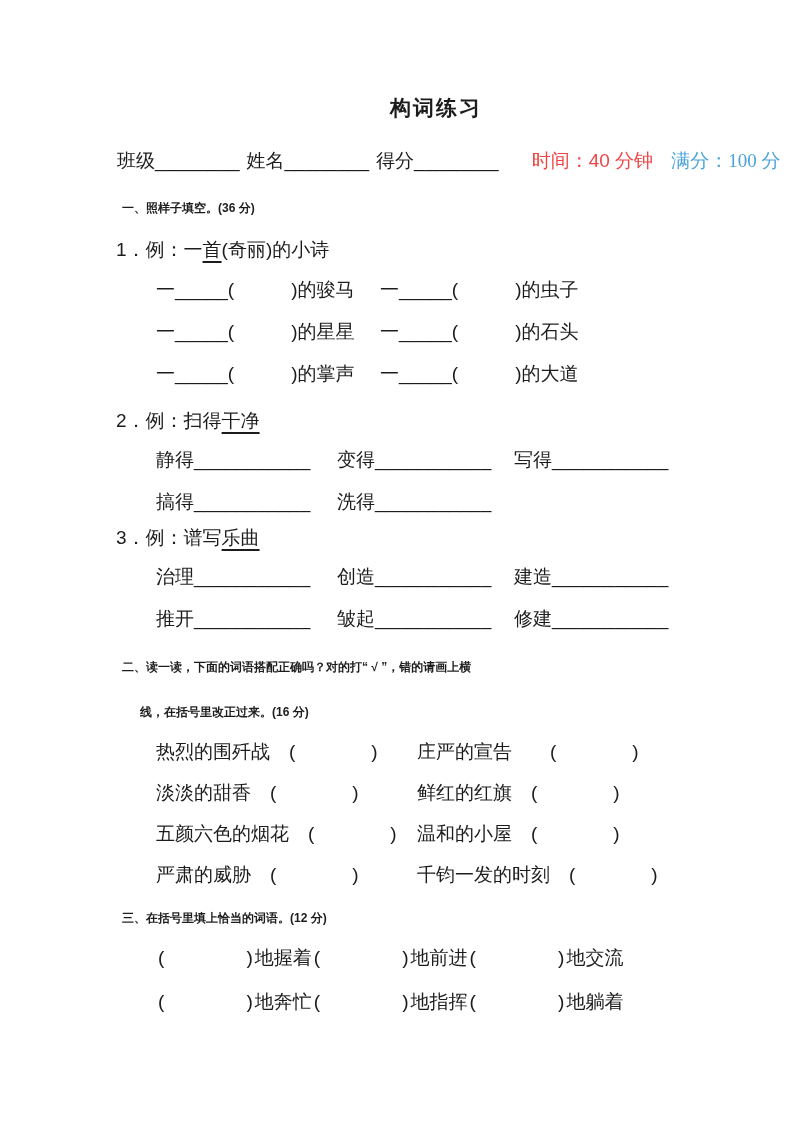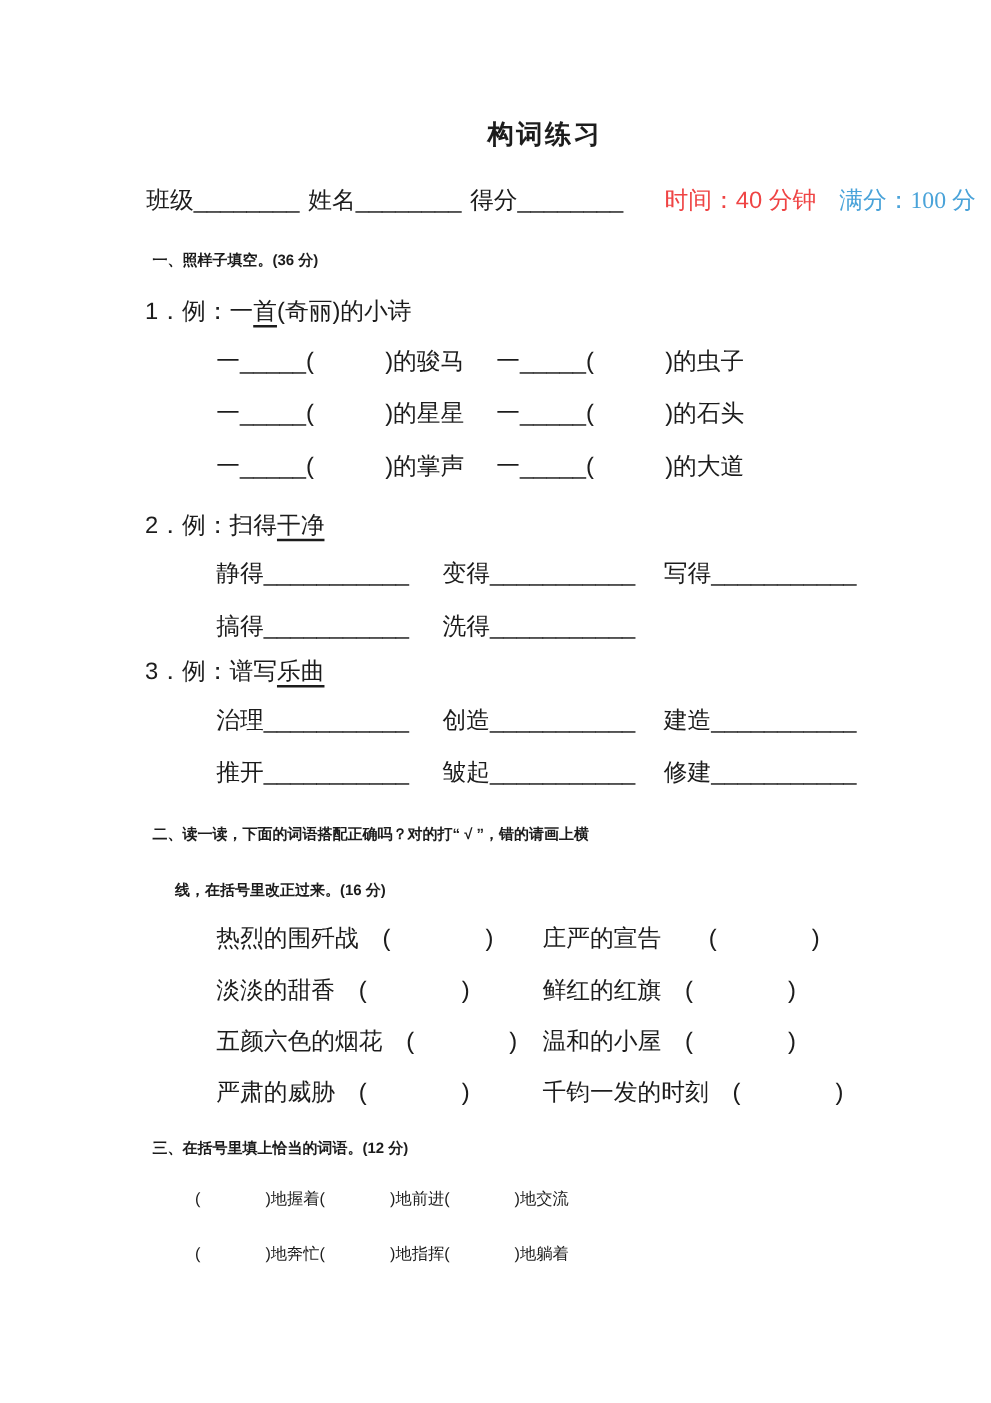--- a/index.html
+++ b/index.html
@@ -44,30 +44,30 @@
   .item-line {
     font-size: 19px;
     line-height: 26px;
     margin-left: 13px;
     white-space: pre;
   }
   .item1-line { margin-top: 16px; }
   .item2-line { margin-top: 13px; }
   .item3-line { margin-top: 2px; }
   .u { text-decoration: underline; text-underline-offset: 5px; text-decoration-thickness: 1.5px; }
-  .grid { display: grid; margin-left: 70px; font-size: 19px; }
+  .grid { display: grid; margin-left: 53px; font-size: 19px; }
   .grid .cell { line-height: 42px; white-space: pre; }
   .g-ex1 { grid-template-columns: 224px auto; margin-top: 6px; }
   .g-ex23 { grid-template-columns: 181px 177px auto; margin-top: 5px; }
   .sec2-h1 { margin-top: 14px; }
   .sec2-h2 { margin-top: 19px; margin-left: 37px; }
   .g-sec2 { grid-template-columns: 261px auto; margin-top: 6px; }
   .g-sec2 .cell { line-height: 41px; }
   .sec3-h { margin-top: 10px; }
-  .sec3-rows { margin-left: 53px; margin-top: 6px; font-size: 13px; }
+  .sec3-rows { margin-left: 53px; margin-top: 6px; font-size: 19px; font-family: Liberation Mono, monospace; }
   .sec3-rows .row { line-height: 44px; white-space: pre; }
 </style>
 </head>
 <body>
 
 <div class="page">
 
   <h1 class="title">构词练习</h1>
 
   <div class="header-row">

